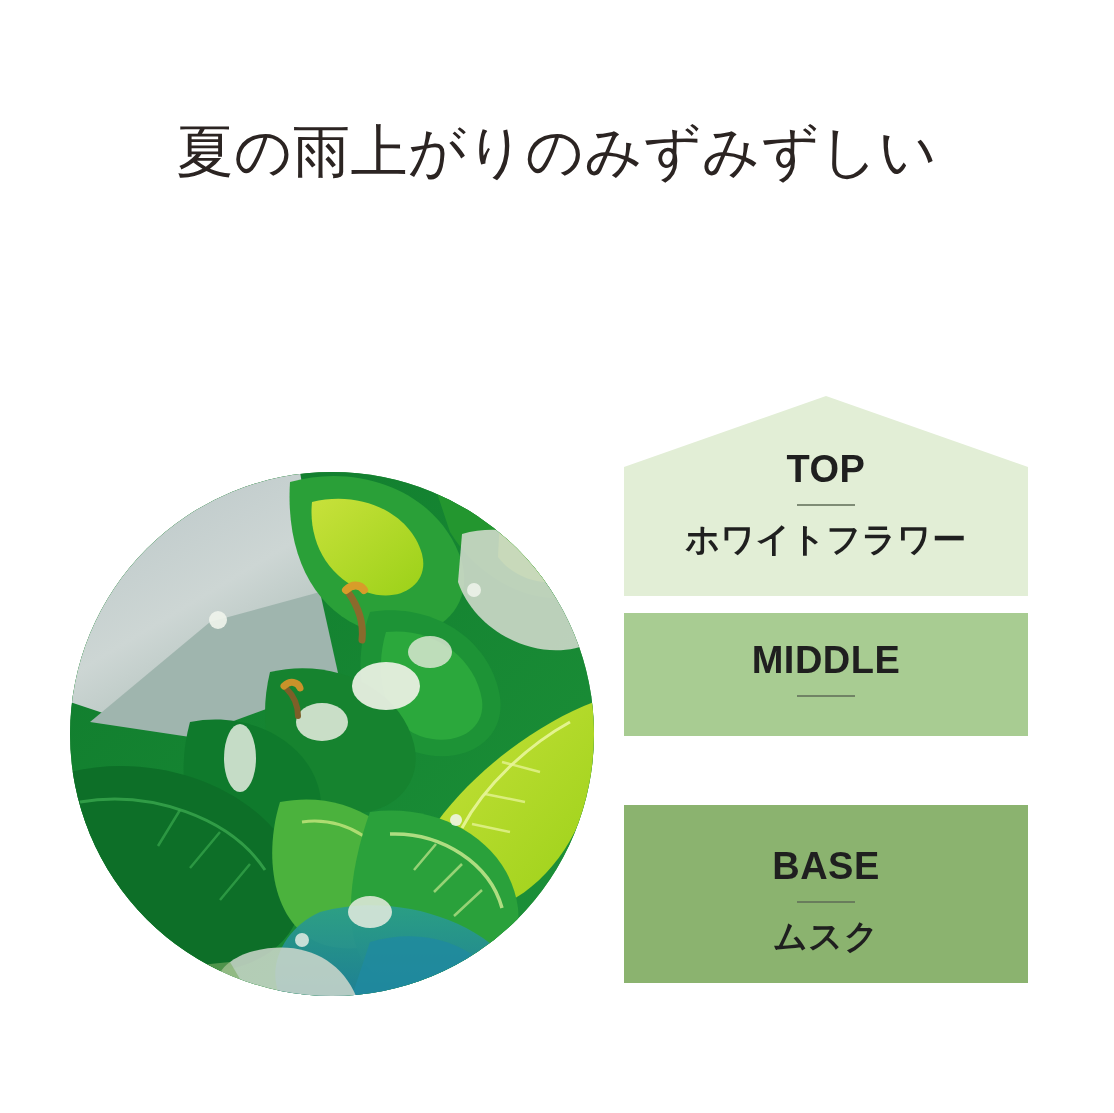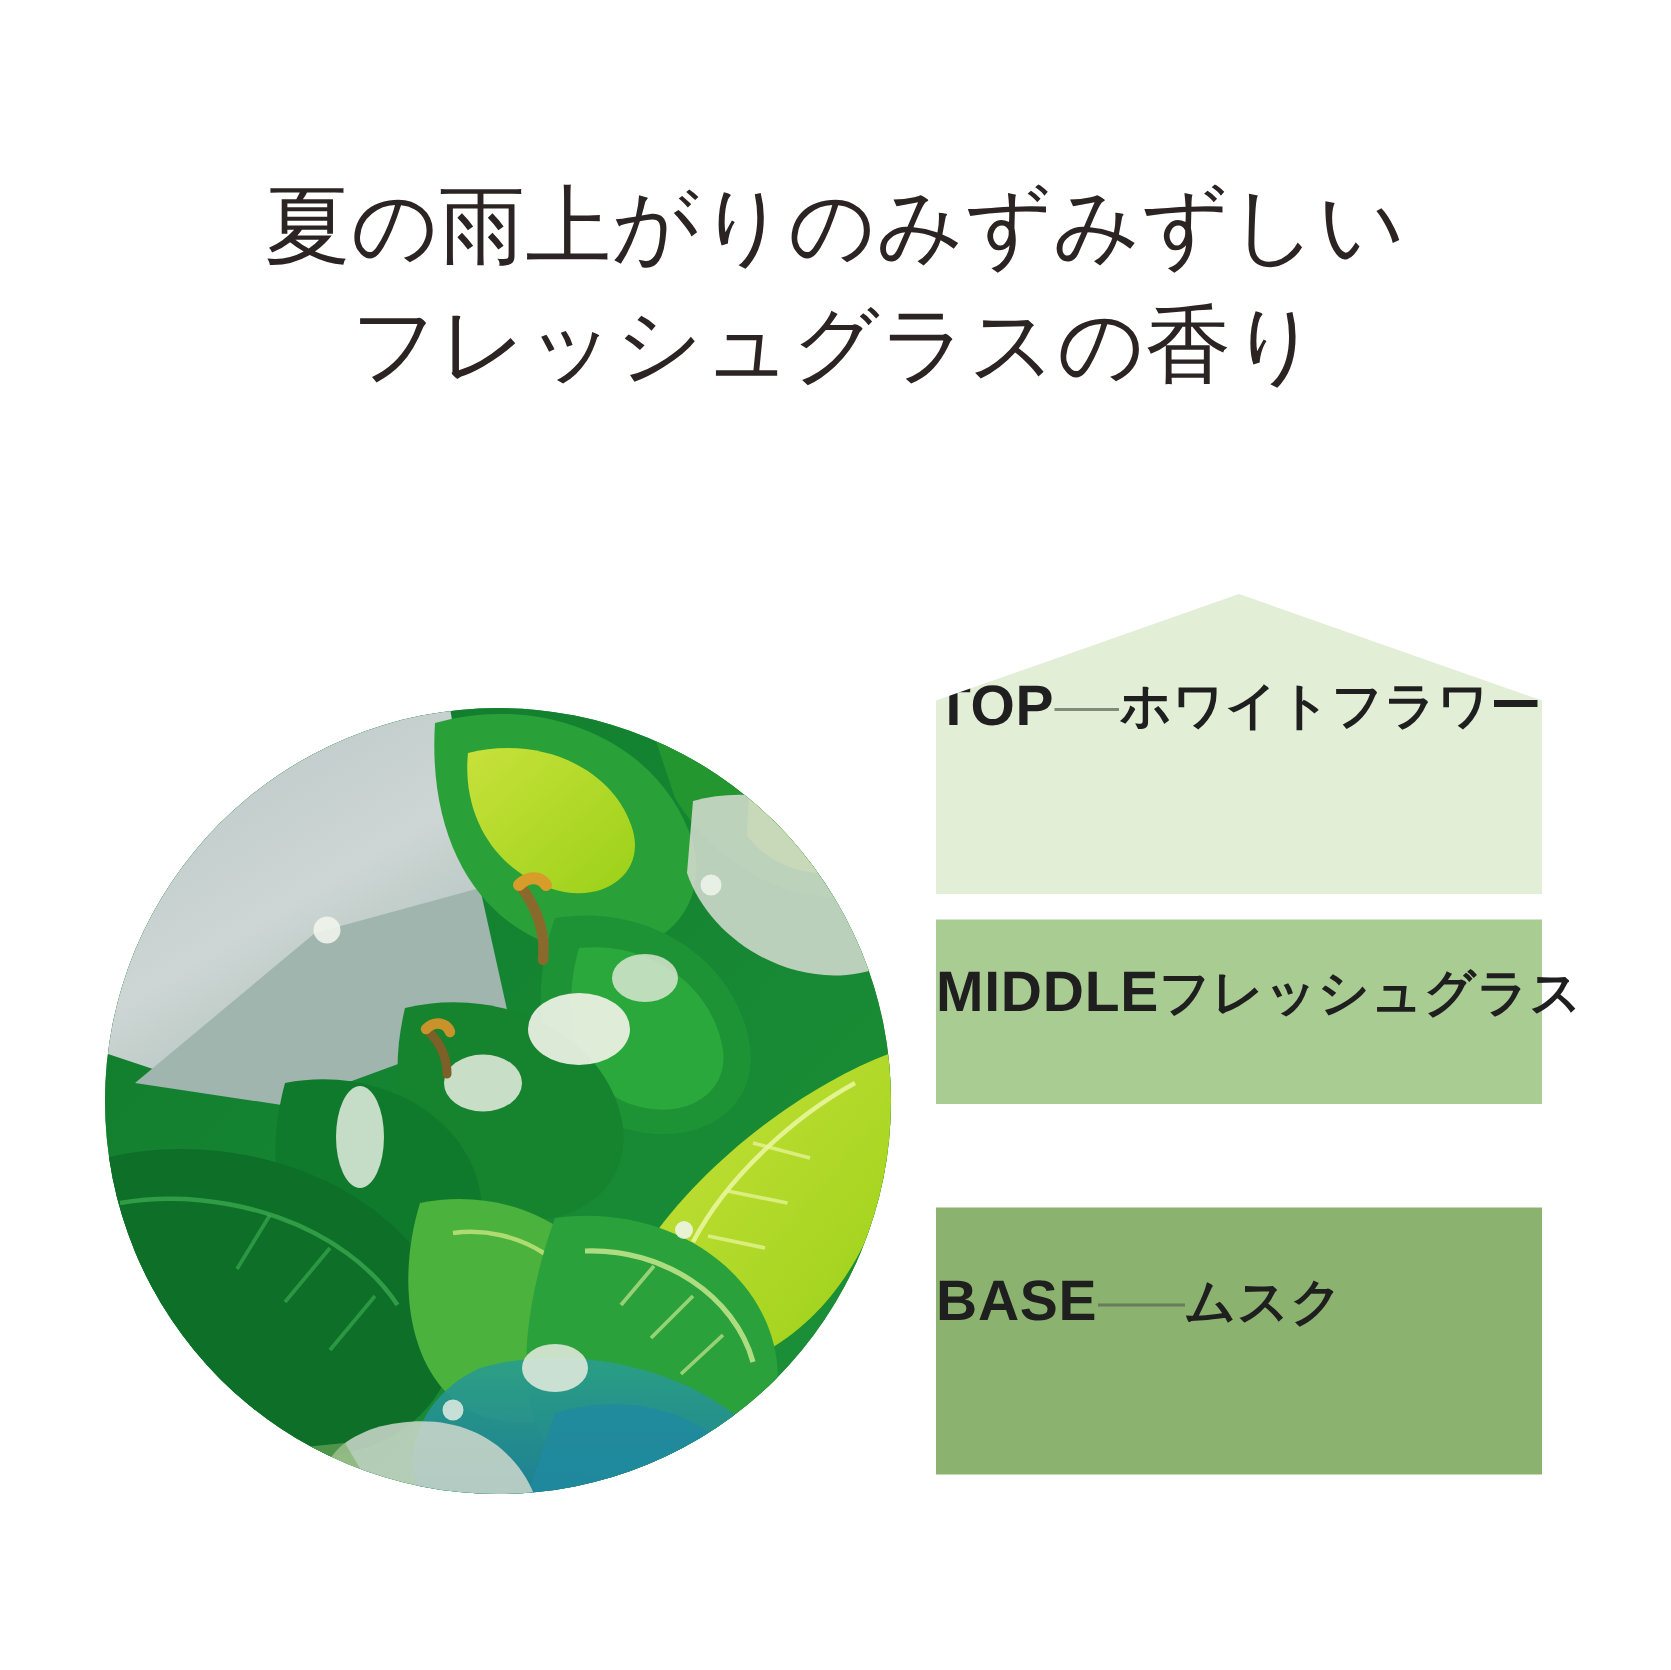--- a/index.html
+++ b/index.html
@@ -84,21 +84,21 @@
     background: #8bb36f;
   }
 
   .band-top .band-inner    { padding-top: 52px; }
   .band-middle .band-inner { padding-top: 26px; }
   .band-base .band-inner   { padding-top: 40px; }
 
   .band-inner {
     width: 100%;
     display: flex;
-    flex-direction: row;
+    flex-direction: column;
     align-items: center;
   }
 
   .band-title {
     font-size: 38px;
     line-height: 42px;
     font-weight: 700;
     letter-spacing: 0.5px;
     color: #1f1f1f;
   }
@@ -116,21 +116,20 @@
     letter-spacing: 0.5px;
     color: #1f1f1f;
     white-space: nowrap;
   }
 </style>
 </head>
 <body>
 
 <div class="title-block">
   <span class="title-line">夏の雨上がりのみずみずしい</span>
-  <span class="title-line">フレッシュグラスの香り</span>
 </div>
 
 <div class="photo-circle">
   <svg viewBox="0 0 524 524" preserveAspectRatio="xMidYMid slice">
     <defs>
       <linearGradient id="sky" x1="0" y1="0" x2="0.6" y2="1">
         <stop offset="0%" stop-color="#b8c4c6"></stop>
         <stop offset="60%" stop-color="#cdd6d4"></stop>
         <stop offset="100%" stop-color="#aebfb9"></stop>
       </linearGradient>
@@ -209,21 +208,20 @@
       <div class="band-title">TOP</div>
       <div class="band-divider"></div>
       <div class="band-note">ホワイトフラワー</div>
     </div>
   </div>
 
   <div class="band band-middle">
     <div class="band-inner">
       <div class="band-title">MIDDLE</div>
       <div class="band-divider"></div>
-      <div class="band-note">フレッシュグラス</div>
     </div>
   </div>
 
   <div class="band band-base">
     <div class="band-inner">
       <div class="band-title">BASE</div>
       <div class="band-divider"></div>
       <div class="band-note">ムスク</div>
     </div>
   </div>

